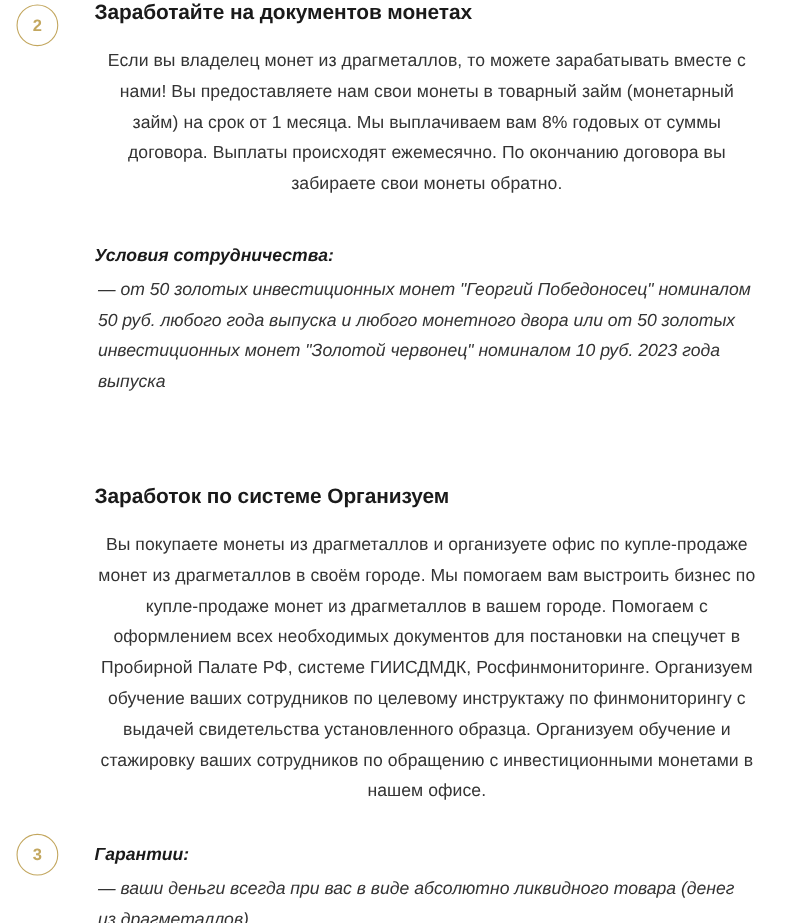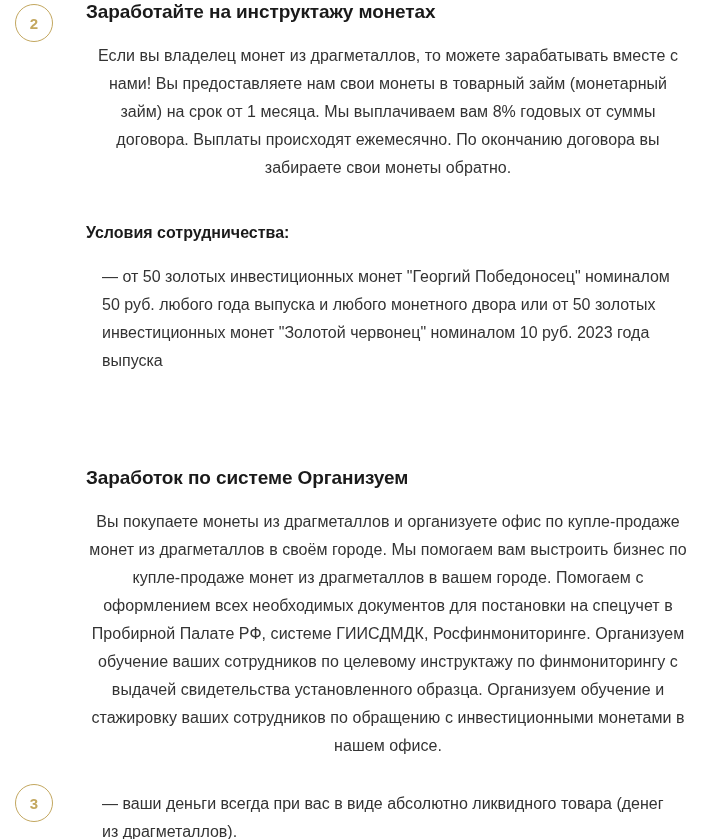--- a/index.html
+++ b/index.html
@@ -78,42 +78,42 @@
   .body-text.first-para { margin-top: 18px; text-align: center; }
 
   .sub-heading {
     margin: 0;
     font-size: 16px;
     line-height: 28px;
     font-weight: 700;
     color: #1a1a1a;
   }
 
-  .sub-block { margin-top: 37px; }
+  .sub-block { margin-top: 37px; font-style: italic; }
   .sub-block--guarantee { margin-top: 30px; }
 
   .sub-list {
-    margin: 16px;
+    margin: 3px;
     font-size: 16px;
     line-height: 28px;
     color: #333333;
   }
   .sub-list-item { display: block; }
 </style>
 </head>
 <body>
 
 <div class="page">
 
   <section class="section section--two">
     <div class="badge">
       <span class="badge-number">2</span>
     </div>
 
-    <h2 class="section-heading">Заработайте на инструктажу монетах</h2>
+    <h2 class="section-heading">Заработайте на документов монетах</h2>
 
     <p class="body-text first-para">Если вы владелец монет из драгметаллов, то можете зарабатывать вместе с нами! Вы предоставляете нам свои монеты в товарный займ (монетарный займ) на срок от 1 месяца. Мы выплачиваем вам 8% годовых от суммы договора. Выплаты происходят ежемесячно. По окончанию договора вы забираете свои монеты обратно.</p>
 
     <div class="sub-block">
       <h3 class="sub-heading">Условия сотрудничества:</h3>
       <div class="sub-list">
         <span class="sub-list-item">— от 50 золотых инвестиционных монет "Георгий Победоносец" номиналом 50 руб. любого года выпуска и любого монетного двора или от 50 золотых инвестиционных монет "Золотой червонец" номиналом 10 руб. 2023 года выпуска</span>
       </div>
     </div>
   </section>
@@ -121,20 +121,21 @@
   <section class="section section--three">
     <div class="badge">
       <span class="badge-number">3</span>
     </div>
 
     <h2 class="section-heading">Заработок по системе Организуем</h2>
 
     <p class="body-text first-para">Вы покупаете монеты из драгметаллов и организуете офис по купле-продаже монет из драгметаллов в своём городе. Мы помогаем вам выстроить бизнес по купле-продаже монет из драгметаллов в вашем городе. Помогаем с оформлением всех необходимых документов для постановки на спецучет в Пробирной Палате РФ, системе ГИИСДМДК, Росфинмониторинге. Организуем обучение ваших сотрудников по целевому инструктажу по финмониторингу с выдачей свидетельства установленного образца. Организуем обучение и стажировку ваших сотрудников по обращению с инвестиционными монетами в нашем офисе.</p>
 
     <div class="sub-block sub-block--guarantee">
+      <h3 class="sub-heading">Гарантии:</h3>
       <div class="sub-list">
         <span class="sub-list-item">— ваши деньги всегда при вас в виде абсолютно ликвидного товара (денег из драгметаллов).</span>
 
       </div>
     </div>
   </section>
 
 </div>
 
 </body></html>

